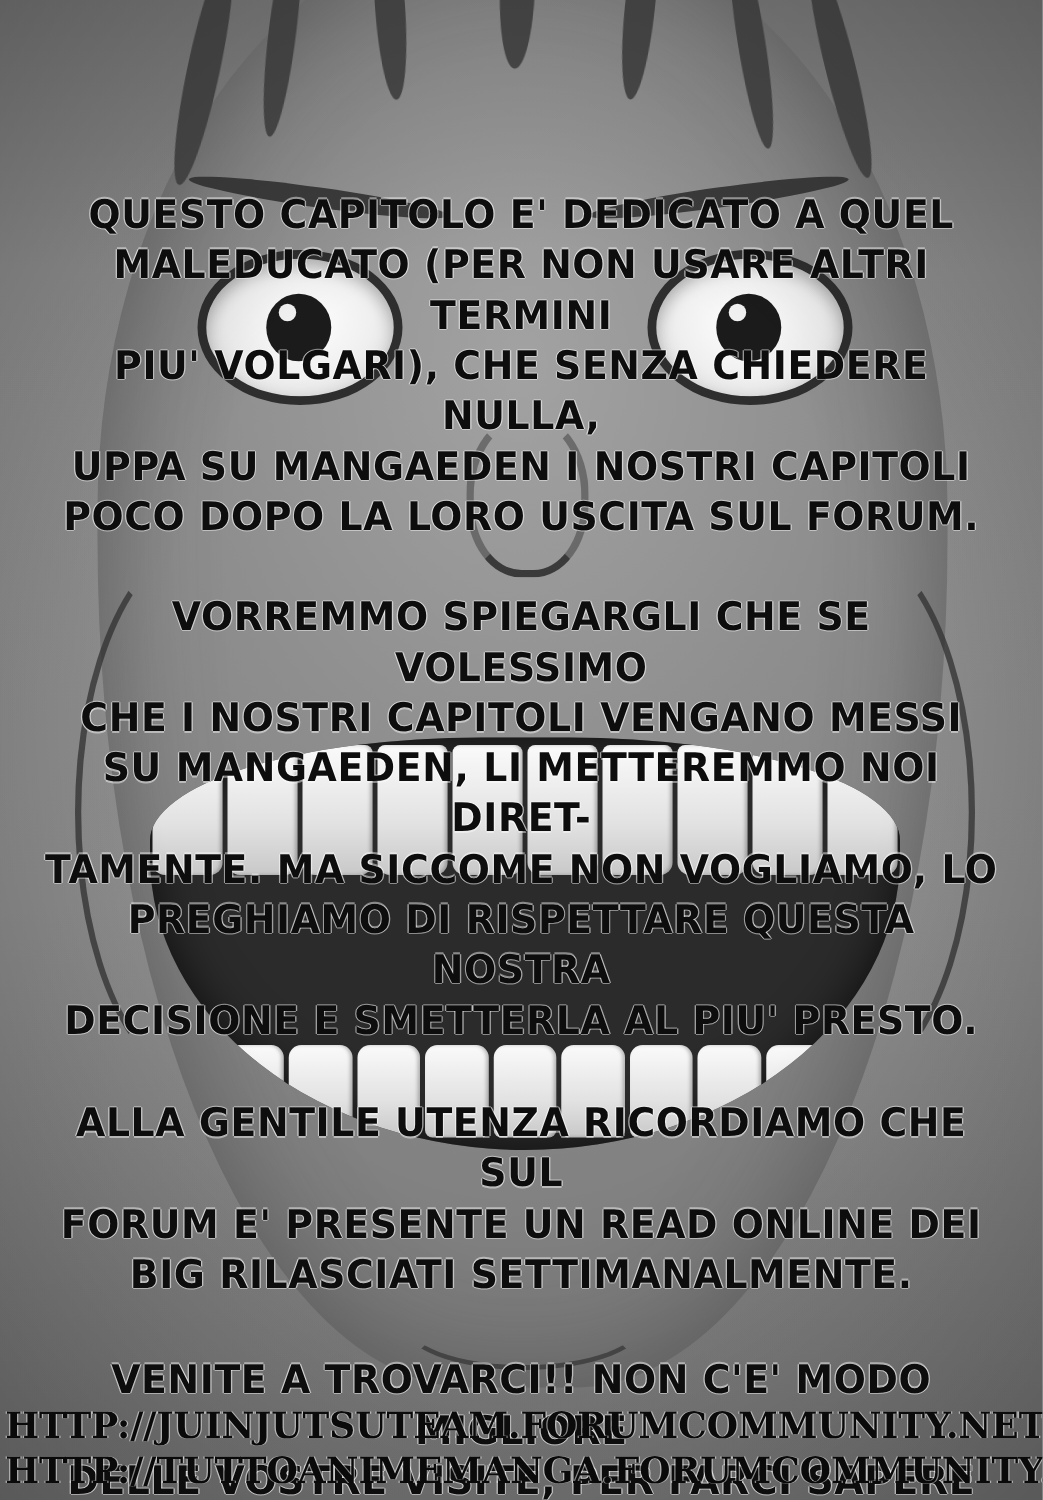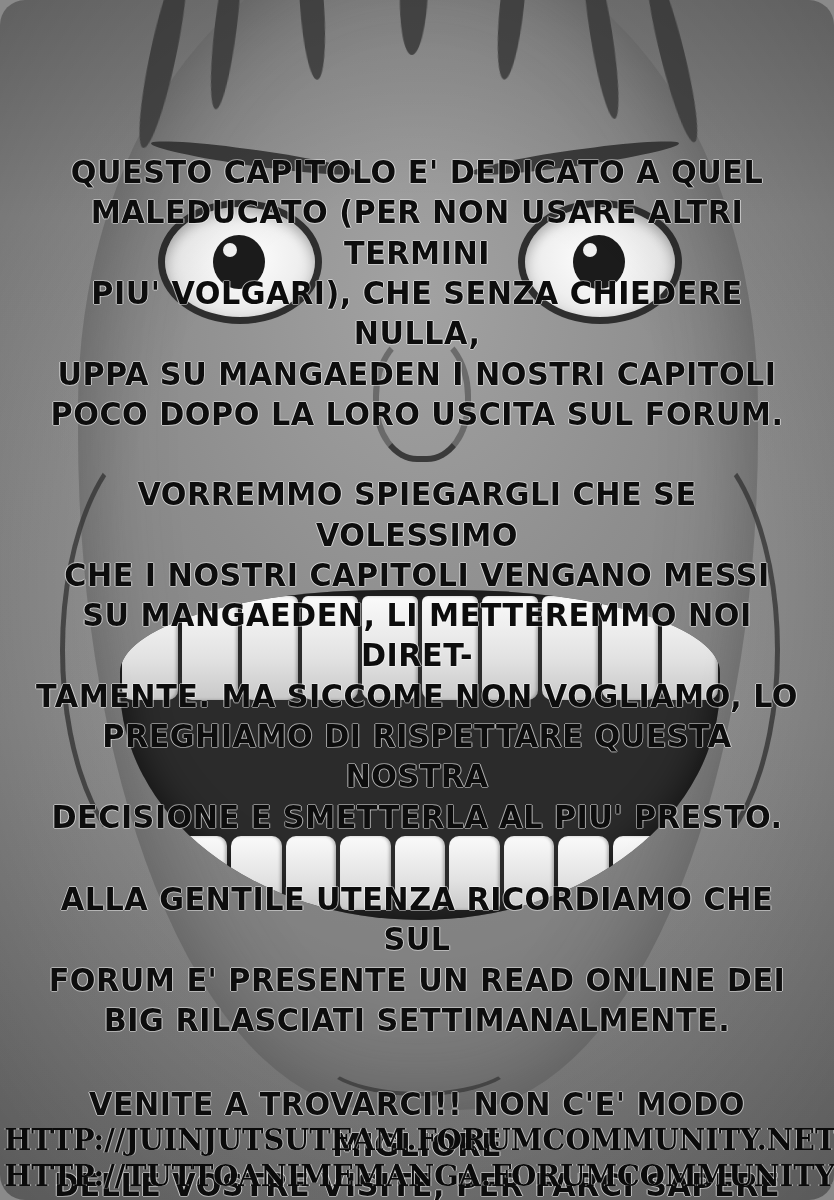--- a/index.html
+++ b/index.html
@@ -12,21 +12,20 @@
     height: 1200px;
     overflow: hidden;
     font-family: "DejaVu Sans", sans-serif;
   }
   .page {
     position: relative;
     width: 834px;
     height: 1200px;
     background: #8f8f8f;
     overflow: hidden;
-    border-radius: 25px;
   }
 
   
   .art {
     position: absolute;
     inset: 0;
     overflow: hidden;
   }
   .art-shade {
     position: absolute;

